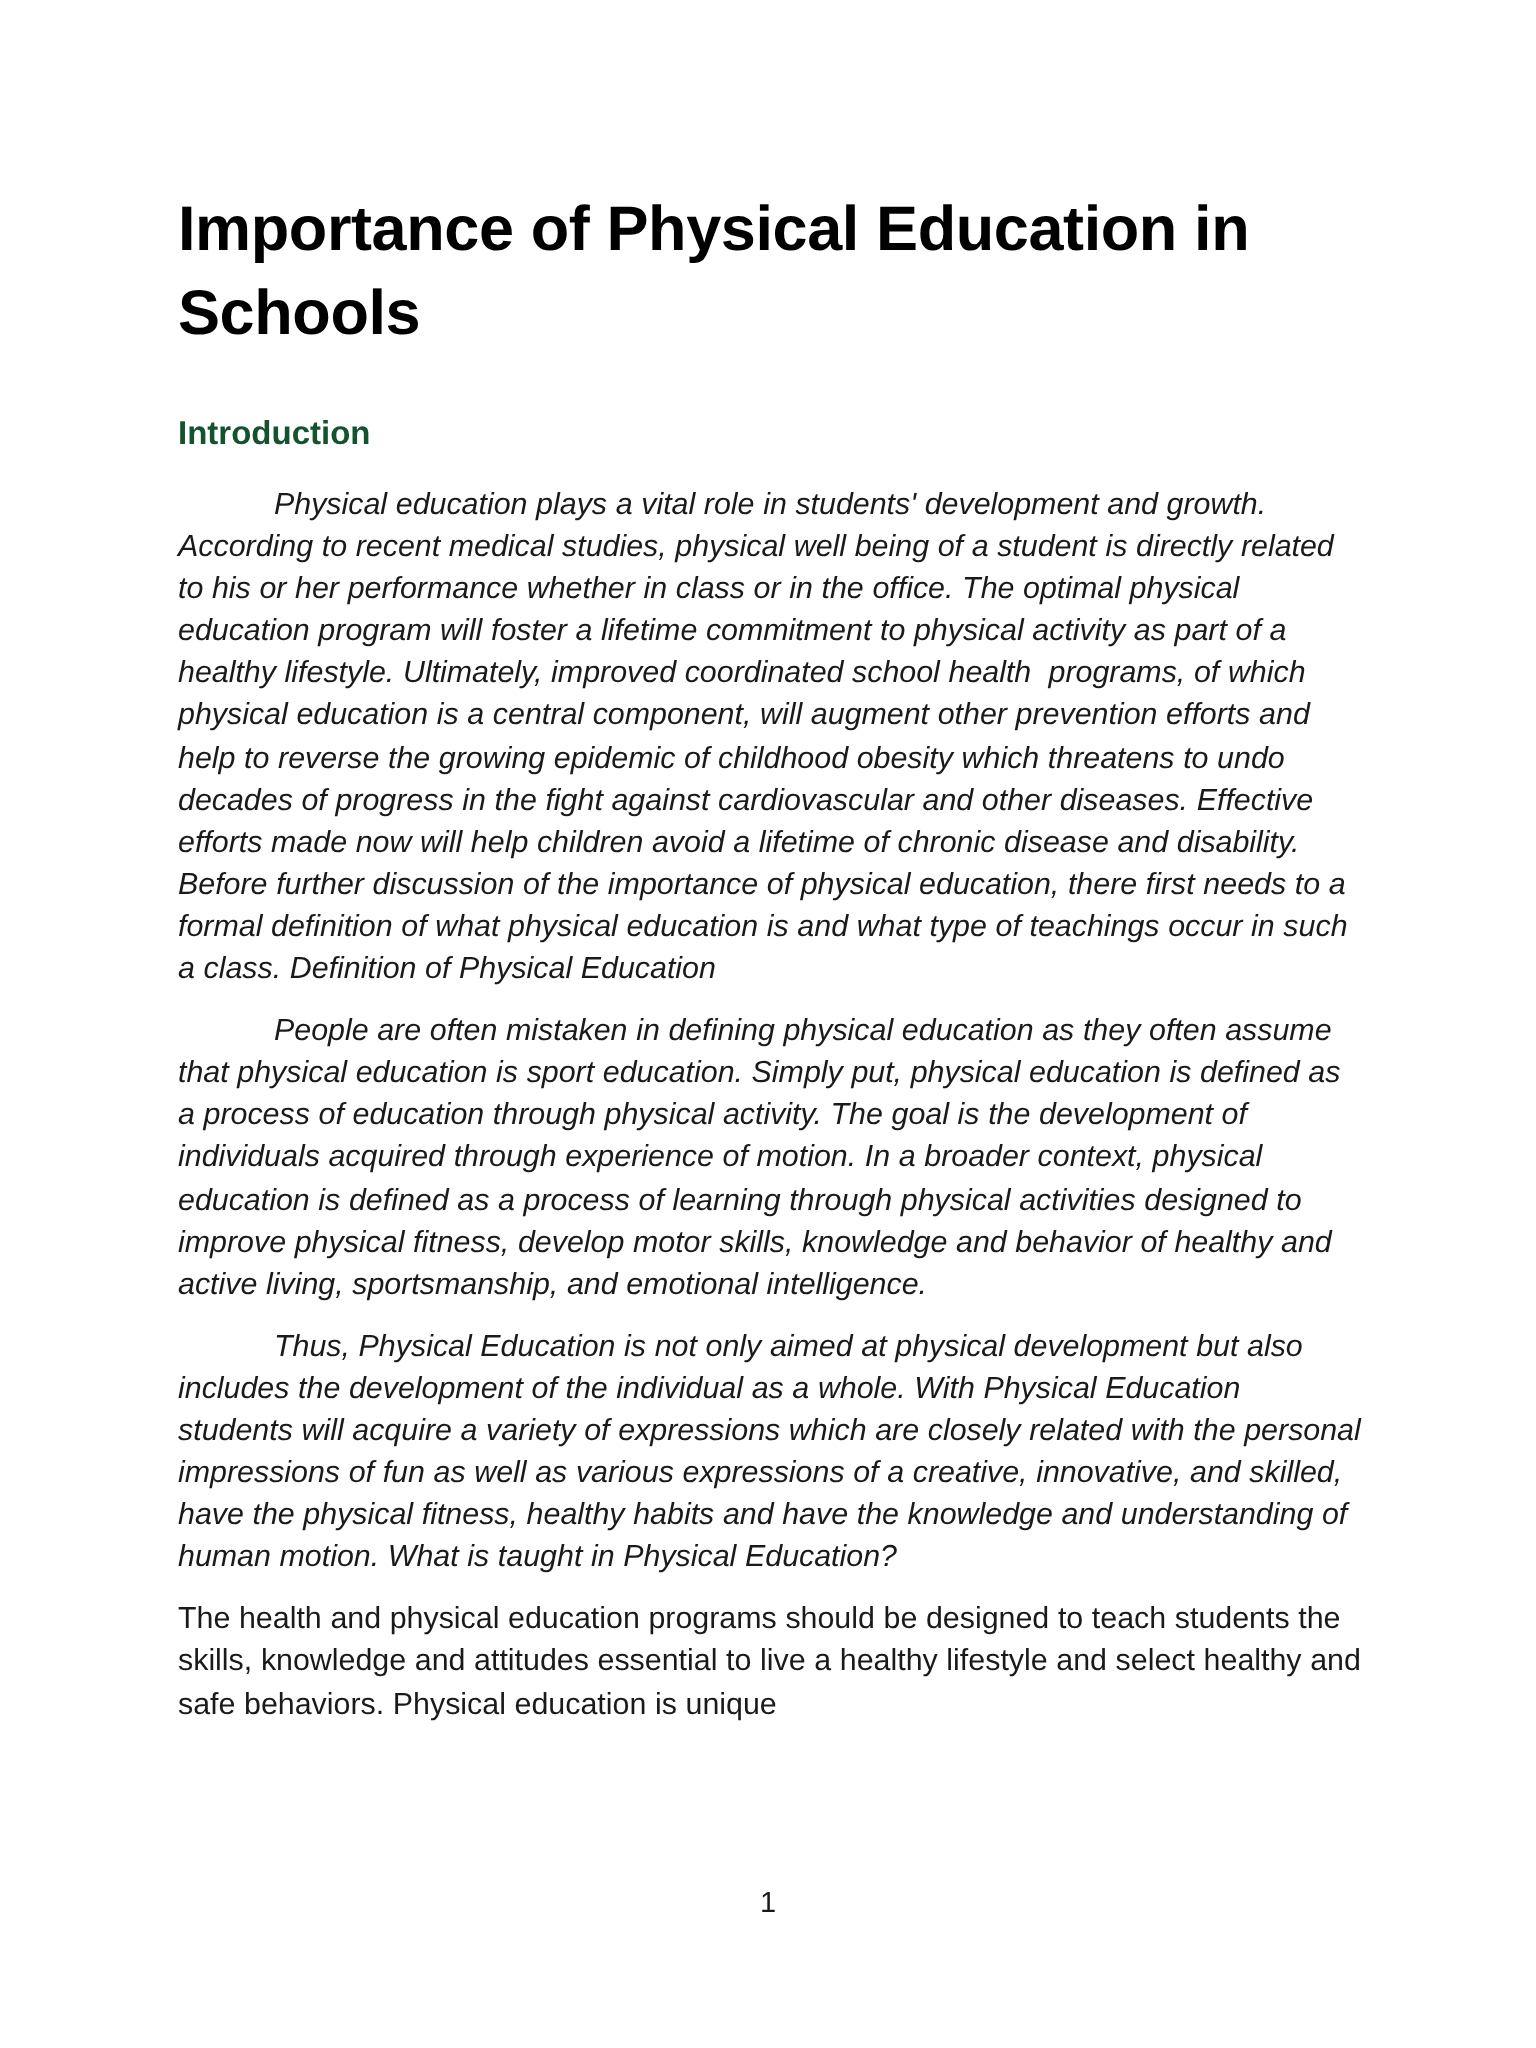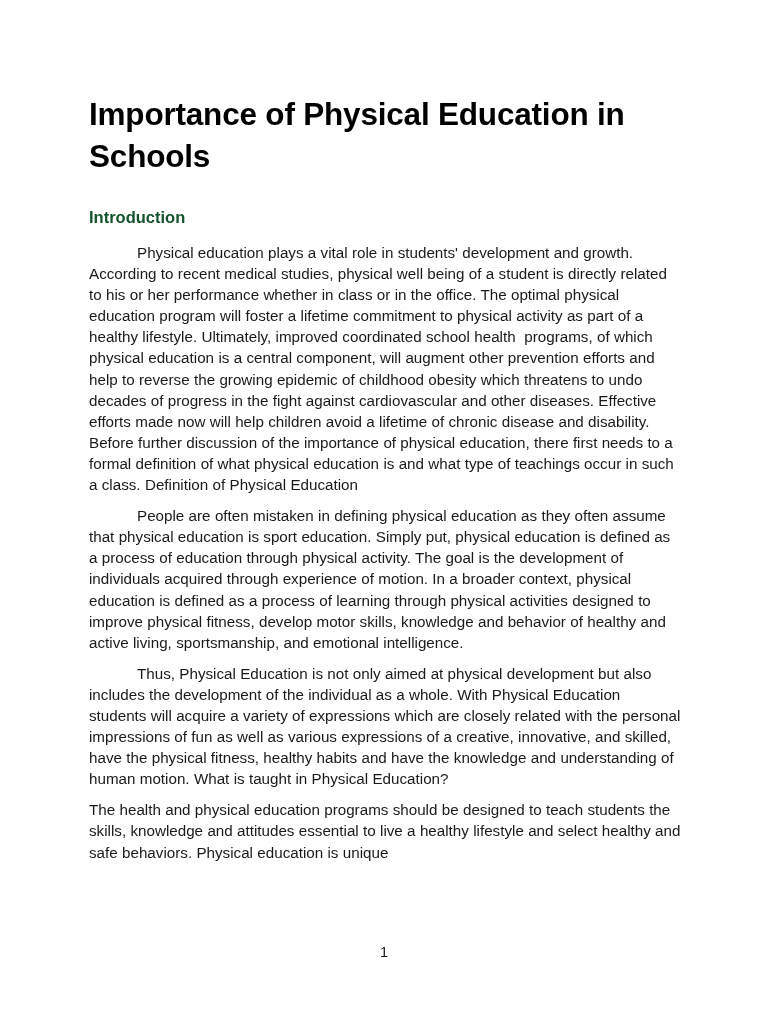--- a/index.html
+++ b/index.html
@@ -64,20 +64,21 @@
     padding: 0;
     font-size: 15.2px;
     line-height: 21.1px;
     color: #1a1a1a;
     text-align: left;
     white-space: pre-wrap;
     word-spacing: 0.1px;
   }
   p.para.indent {
     text-indent: 48px;
+    font-style: italic;
   }
   p.para.last {
     text-indent: 0;
     margin-top: 5px;
   }
   .page-number {
     position: absolute;
     top: 942px;
     left: 0;
     width: 768px;

